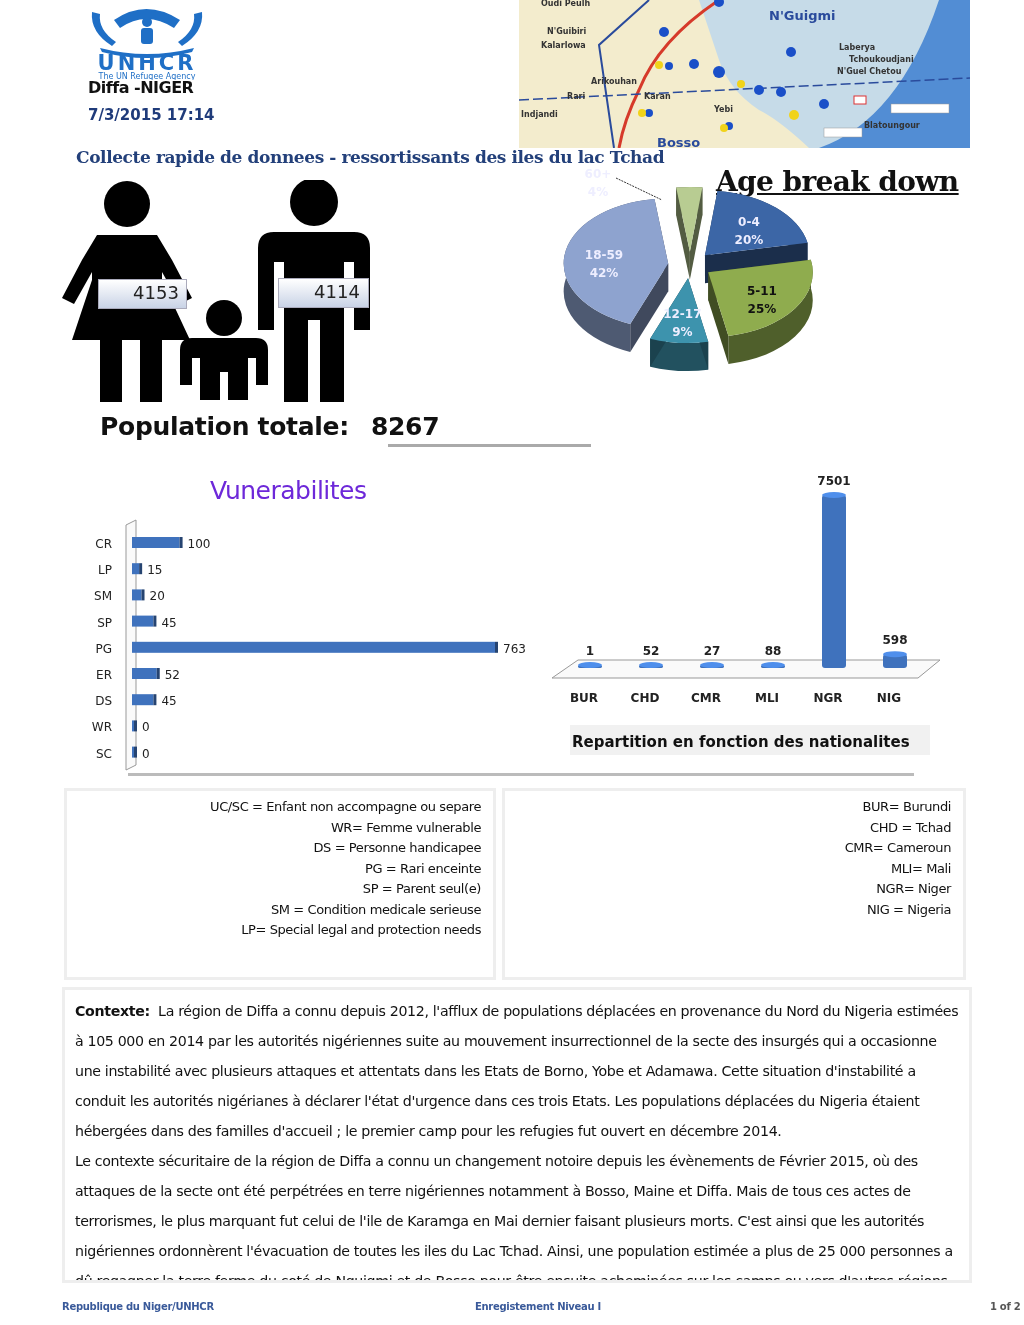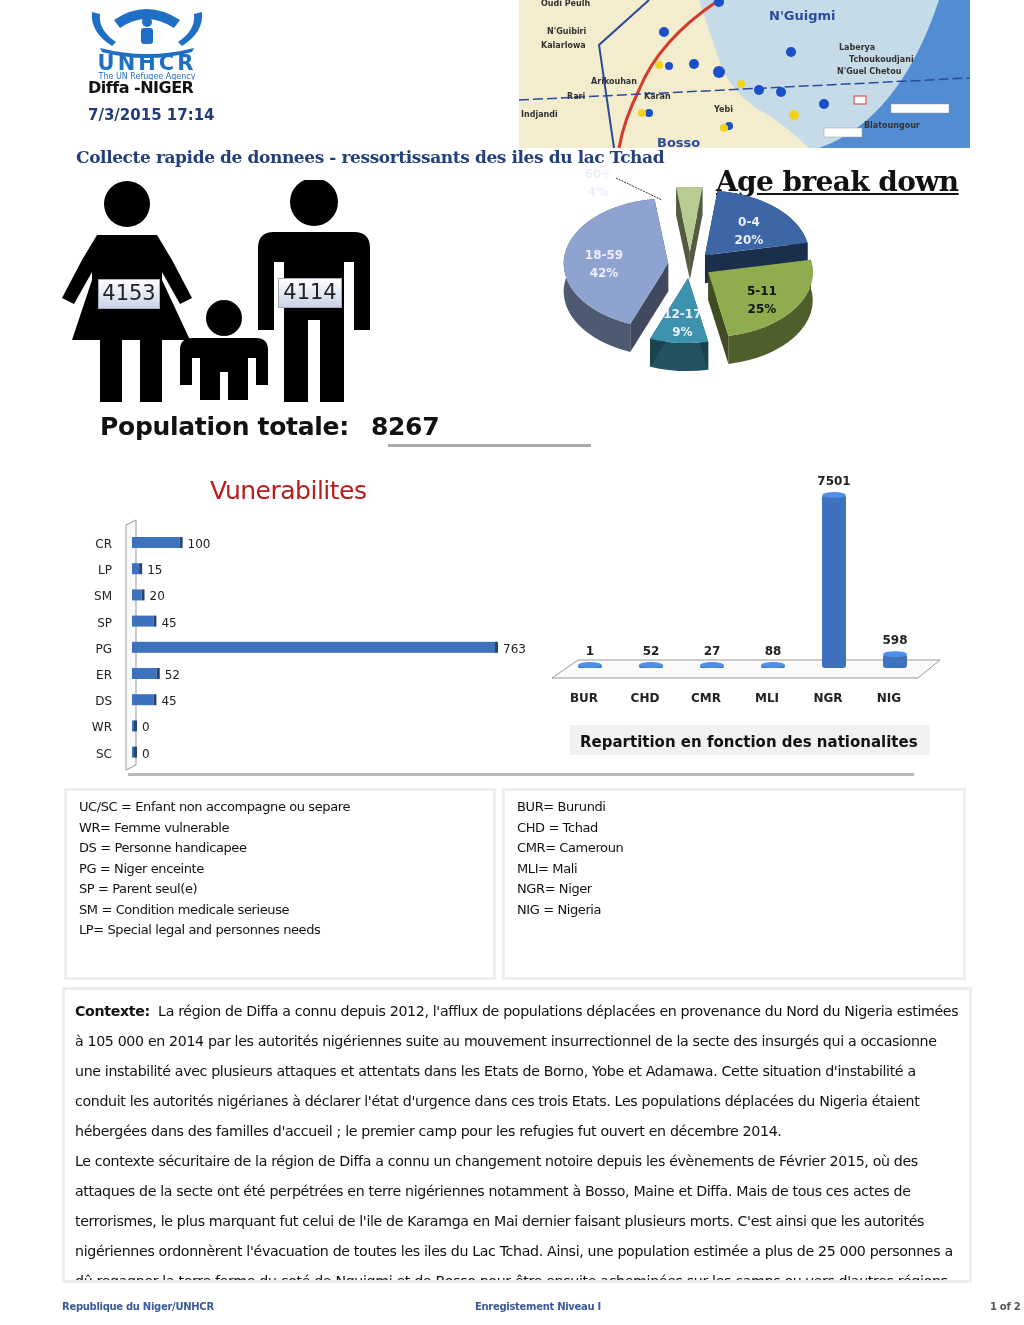--- a/index.html
+++ b/index.html
@@ -6,36 +6,36 @@
   body{width:1024px;height:1325px;position:relative;overflow:hidden;font-family:"Liberation Sans",sans-serif;color:#111;}
   .abs{position:absolute;}
   
   #logo{left:62px;top:2px;width:170px;height:78px;}
   #loc{left:88px;top:78px;font-size:16px;font-weight:bold;color:#111;font-family:"DejaVu Sans",sans-serif;letter-spacing:-0.5px;}
   #date{left:88px;top:106px;font-size:15px;font-weight:bold;color:#1f3b7a;font-family:"DejaVu Sans",sans-serif;}
   #map{left:519px;top:0;width:451px;height:148px;background:#f3eccd;overflow:hidden;}
   #subtitle{left:76px;top:147px;font-family:"DejaVu Serif",serif;font-weight:bold;font-size:17px;color:#23407a;letter-spacing:-0.4px;}
   
   #people{left:62px;top:180px;width:330px;height:230px;}
-  .pbox{position:absolute;background:linear-gradient(#fff,#c9d3e6);border:1px solid #aab;font-size:21px;font-family:"DejaVu Sans",sans-serif;text-align:center;line-height:26px;color:#222;}
+  .pbox{position:absolute;background:linear-gradient(#fff,#c9d3e6);border:1px solid #aab;font-size:18px;font-family:"DejaVu Sans",sans-serif;text-align:center;line-height:26px;color:#222;padding-left:27px;}
   #poptot{left:74px;top:412px;font-size:25px;font-weight:bold;font-family:"DejaVu Sans",sans-serif;letter-spacing:-0.3px;margin-left:26px;}
   #poptot .num{margin-left:22px;}
   #popline{left:388px;top:444px;width:203px;height:3px;background:#aaa;}
   
   #pie{left:490px;top:160px;width:460px;height:270px;}
   #agetitle{left:716px;top:165px;font-family:"DejaVu Serif",serif;font-weight:bold;font-size:28px;text-decoration:underline;color:#111;letter-spacing:-0.6px;}
   
-  #vtitle{left:210px;top:476px;font-size:25px;font-family:"DejaVu Sans",sans-serif;color:#b91c1c;letter-spacing:-0.5px;}
+  #vtitle{left:210px;top:476px;font-size:25px;font-family:"DejaVu Sans",sans-serif;color:#6d28d9;letter-spacing:-0.5px;}
   #vchart{left:60px;top:515px;width:470px;height:260px;}
   
   #nchart{left:540px;top:470px;width:420px;height:240px;}
-  #nlabel{left:570px;top:725px;width:360px;height:30px;background:#f1f1f1;font-size:15px;font-weight:bold;font-family:"DejaVu Sans",sans-serif;line-height:34px;padding-left:10px;box-sizing:border-box;}
+  #nlabel{left:570px;top:725px;width:360px;height:30px;background:#f1f1f1;font-size:15px;font-weight:bold;font-family:"DejaVu Sans",sans-serif;line-height:34px;padding-left:2px;box-sizing:border-box;}
   #sep{left:128px;top:773px;width:786px;height:3px;background:#bbb;}
   
-  .legbox{position:absolute;border:3px solid #eee;box-sizing:border-box;padding:6px 12px;font-family:"DejaVu Sans",sans-serif;font-size:13px;line-height:20.5px;color:#111;letter-spacing:-0.4px;}
+  .legbox{position:absolute;border:3px solid #eee;box-sizing:border-box;padding:6px 12px;font-family:"DejaVu Sans",sans-serif;font-size:13px;line-height:20.5px;color:#111;letter-spacing:-0.4px;text-align:right;}
   #leg1{left:64px;top:788px;width:432px;height:192px;}
   #leg2{left:502px;top:788px;width:464px;height:192px;}
   
   #ctx{left:62px;top:987px;width:910px;height:296px;border:3px solid #eee;box-sizing:border-box;padding:6px 10px;font-family:"DejaVu Sans",sans-serif;font-size:14.2px;line-height:30px;color:#111;letter-spacing:-0.35px;overflow:hidden;}
   #ctx p{margin:0;}
   .foot{position:absolute;top:1301px;font-family:"DejaVu Sans",sans-serif;font-size:10px;font-weight:bold;color:#3a5a9a;letter-spacing:-0.3px;}
 </style>
 </head>
 <body>
 
@@ -234,24 +234,24 @@
     <text x="355" y="174.20797227036394" text-anchor="middle" font-family="DejaVu Sans" font-size="12" font-weight="bold" fill="#222">598</text>
     <text x="349" y="232" text-anchor="middle" font-family="DejaVu Sans" font-size="12" font-weight="bold" fill="#222">NIG</text>
   </svg>
 <div id="nlabel" class="abs">Repartition en fonction des nationalites</div>
 <div id="sep" class="abs"></div>
 
 <div id="leg1" class="legbox">
   <div>UC/SC = Enfant non accompagne ou separe</div>
   <div>WR= Femme vulnerable</div>
   <div>DS = Personne handicapee</div>
-  <div>PG = Niger enceinte</div>
+  <div>PG = Rari enceinte</div>
   <div>SP = Parent seul(e)</div>
   <div>SM = Condition medicale serieuse</div>
-  <div>LP= Special legal and personnes needs</div>
+  <div>LP= Special legal and protection needs</div>
 </div>
 <div id="leg2" class="legbox">
   <div>BUR= Burundi</div>
   <div>CHD = Tchad</div>
   <div>CMR= Cameroun</div>
   <div>MLI= Mali</div>
   <div>NGR= Niger</div>
   <div>NIG = Nigeria</div>
 </div>
 

